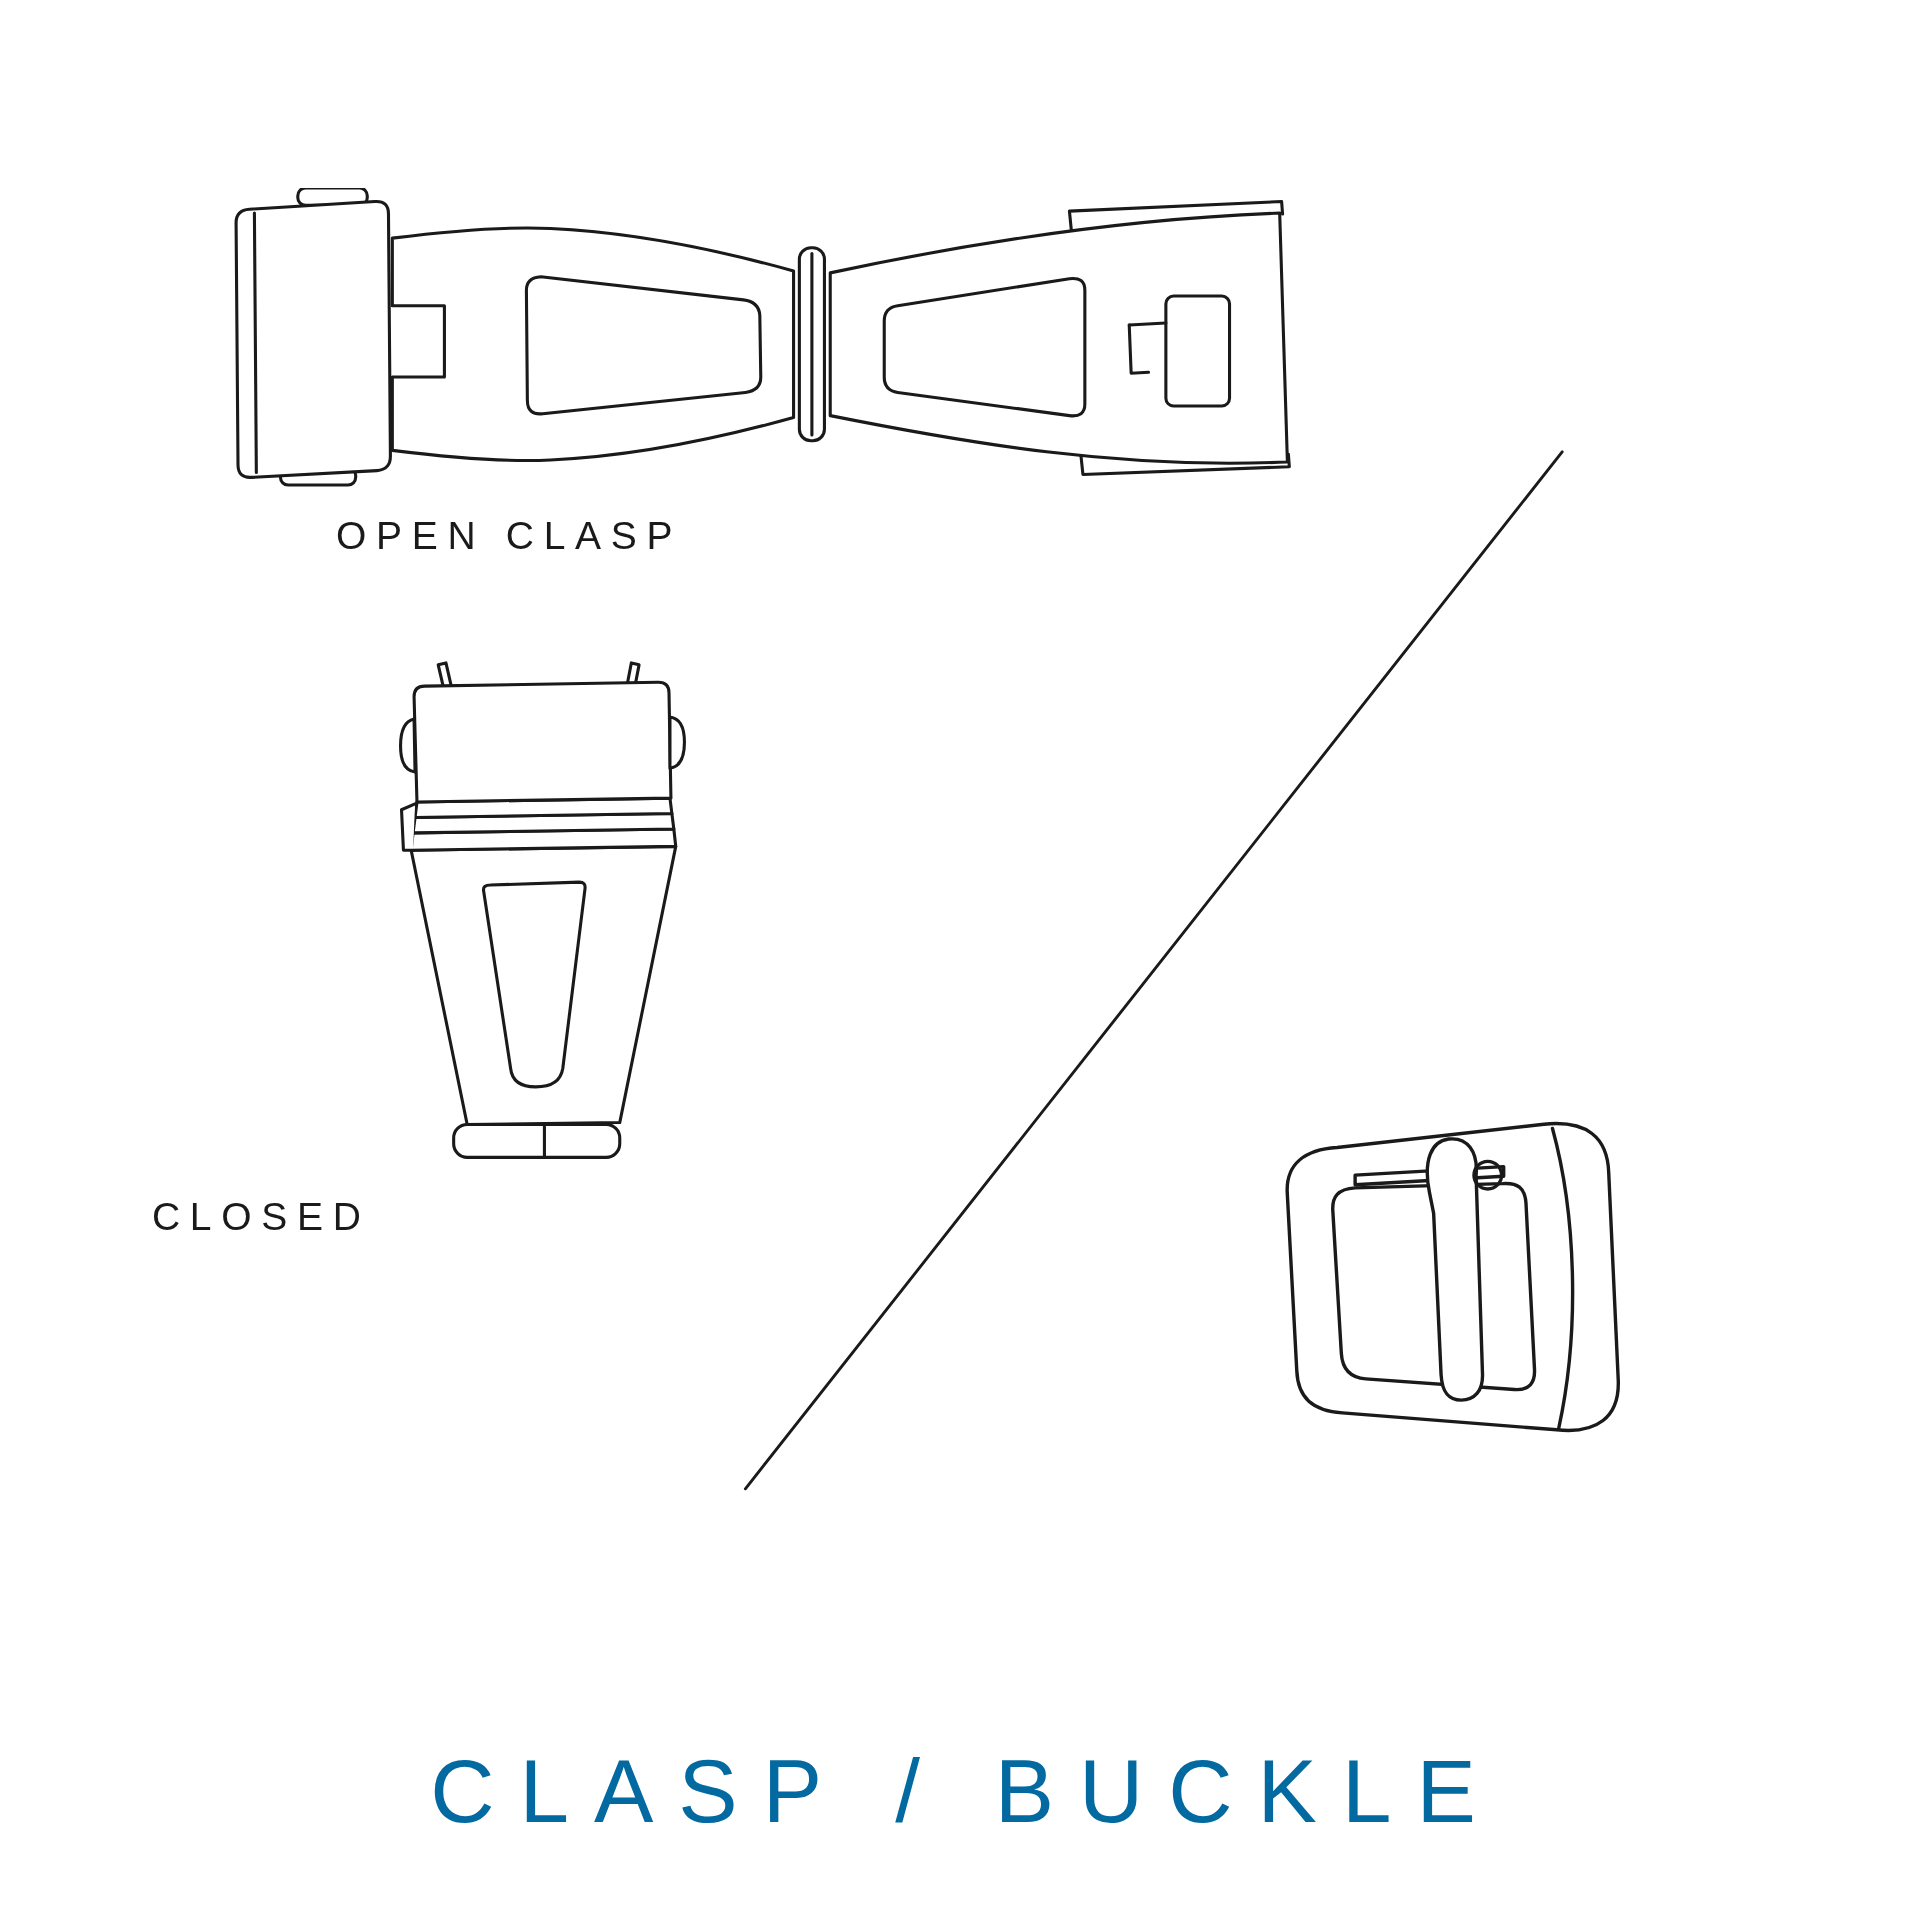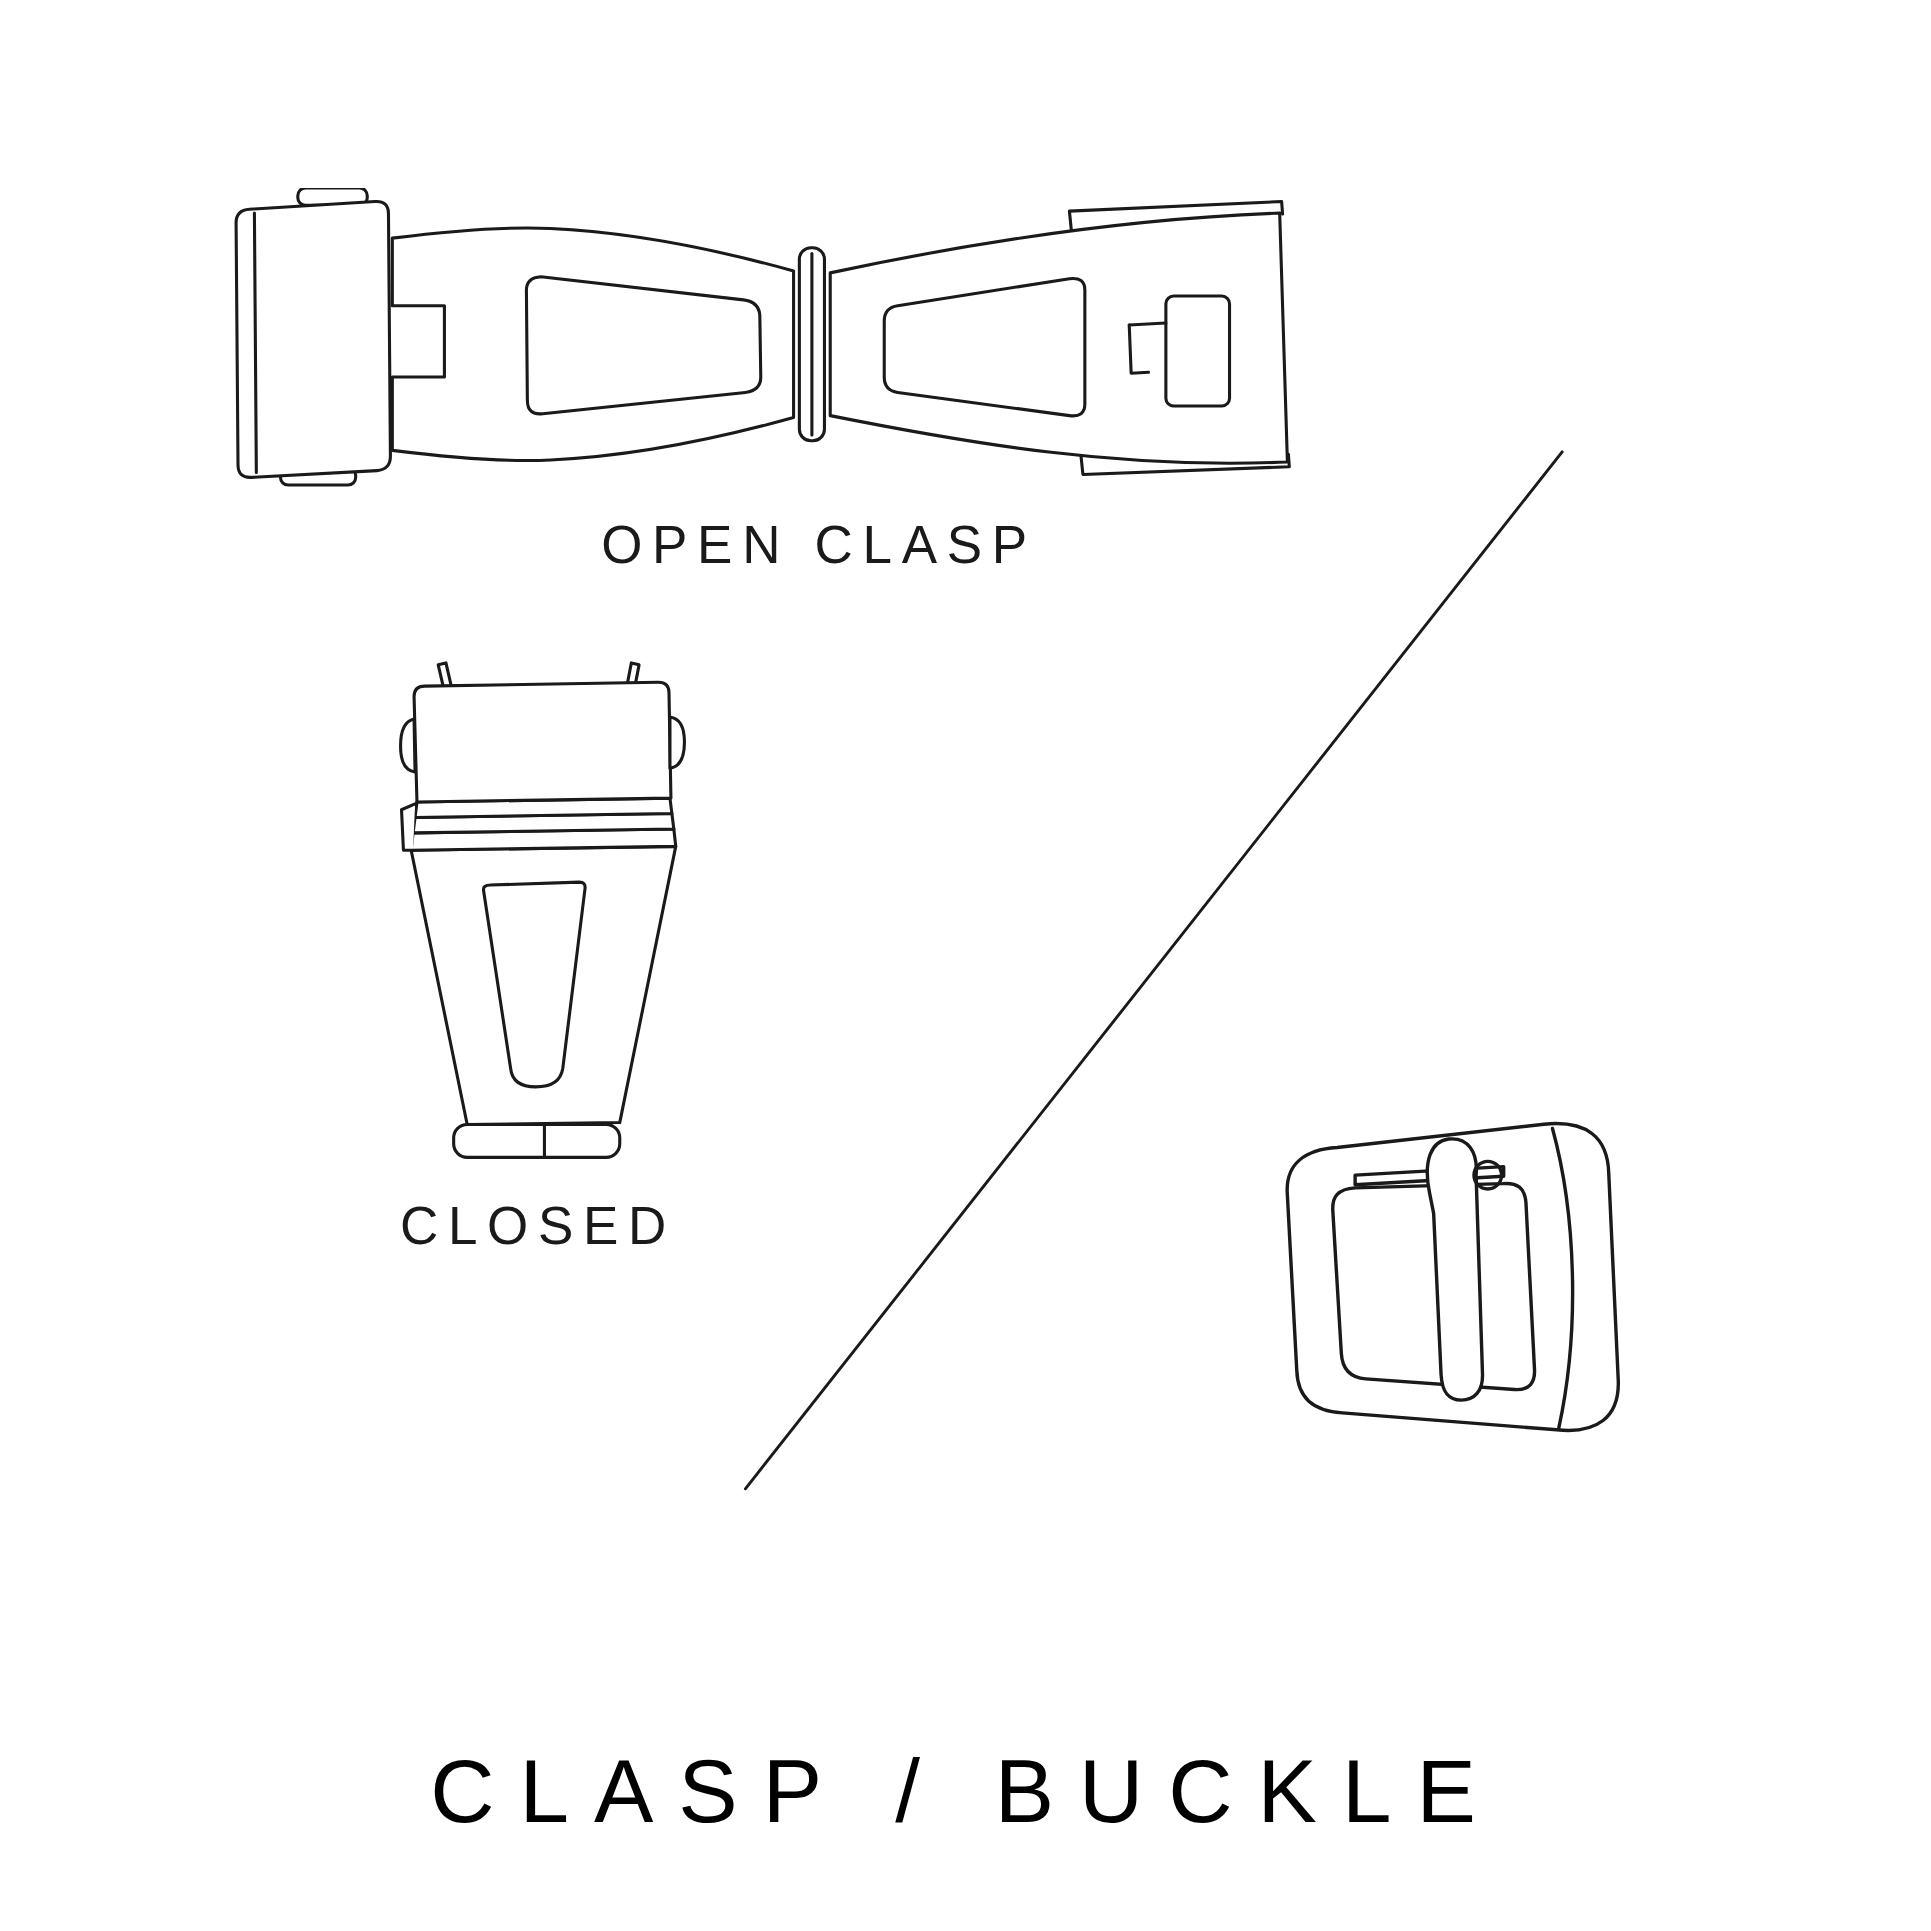--- a/index.html
+++ b/index.html
@@ -8,33 +8,32 @@
     width:1931px;
     height:1931px;
     background:#ffffff;
     overflow:hidden;
     font-family:"Liberation Sans", sans-serif;
   }
   .illustration{position:absolute;}
   .label{
     position:absolute;
     color:#1a1a1a;
-    font-size:53px;
+    font-size:39px;
     font-weight:400;
     letter-spacing:9.7px;
-    text-align:center;
     white-space:nowrap;
   }
   .title{
     position:absolute;
     left:0;
     top:1740px;
     width:1931px;
     text-align:center;
-    color:#000000;
+    color:#0369a1;
     font-size:89px;
     font-weight:400;
     letter-spacing:25px;
     white-space:nowrap;
   }
   svg path, svg rect, svg line, svg circle{
     stroke:#1a1a1a;
     stroke-linejoin:round;
     stroke-linecap:round;
   }

